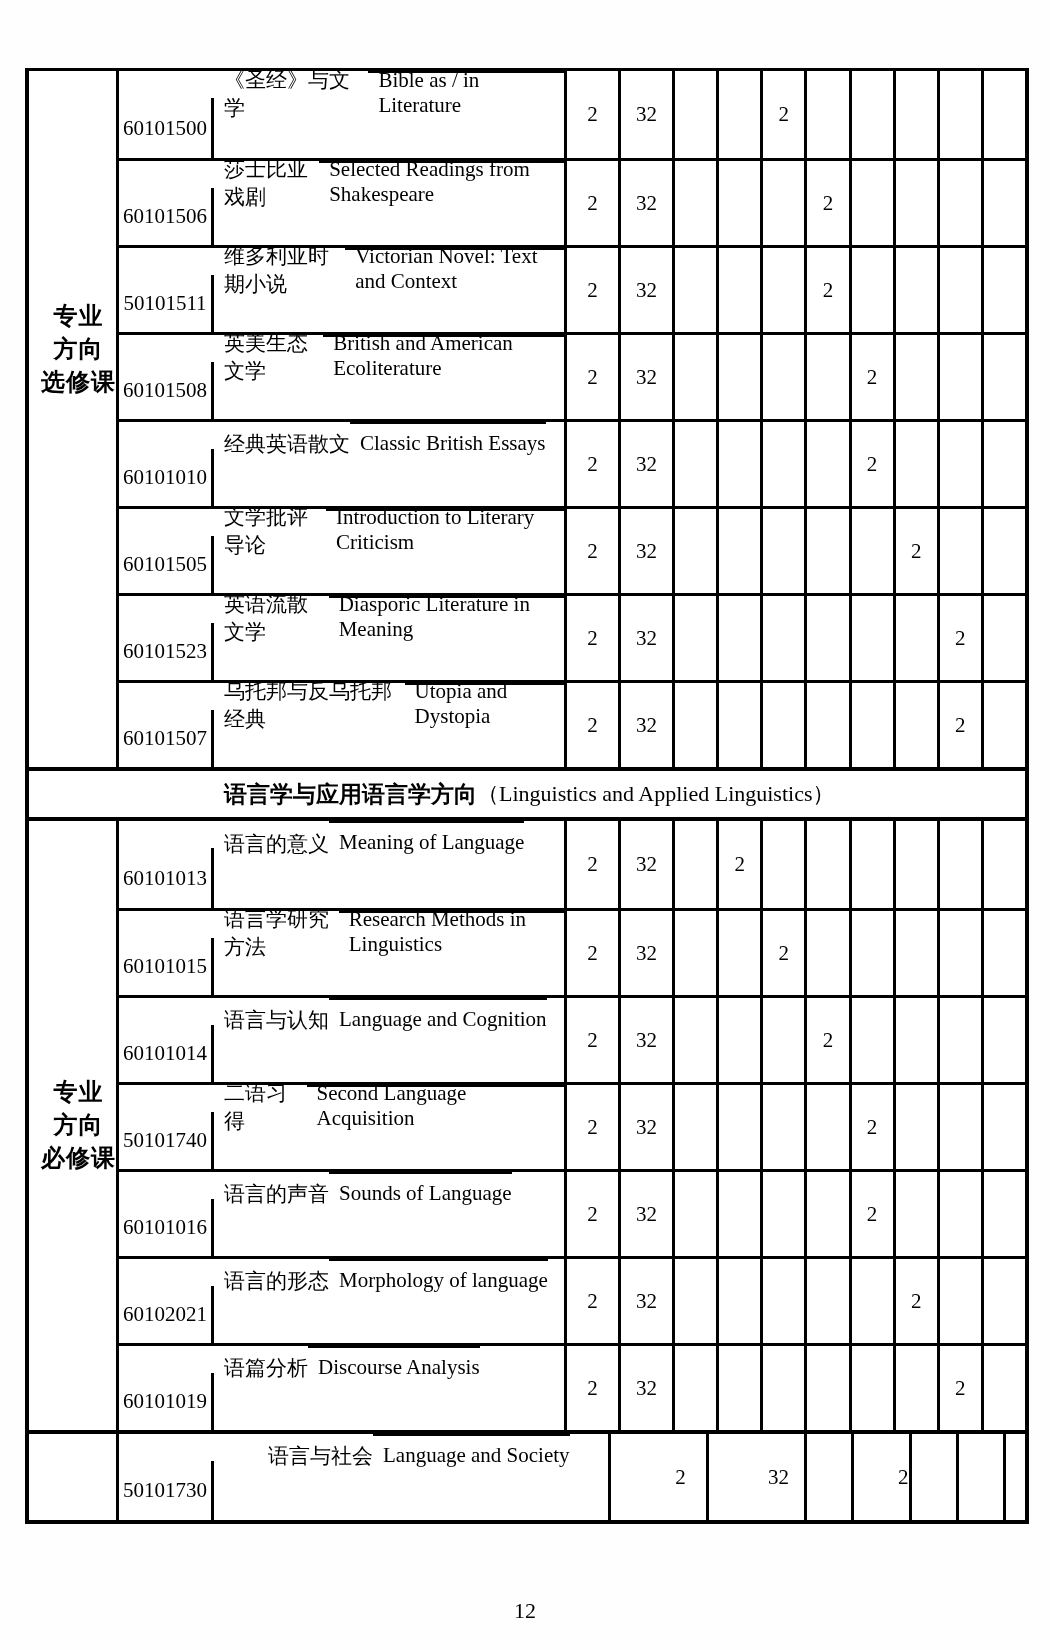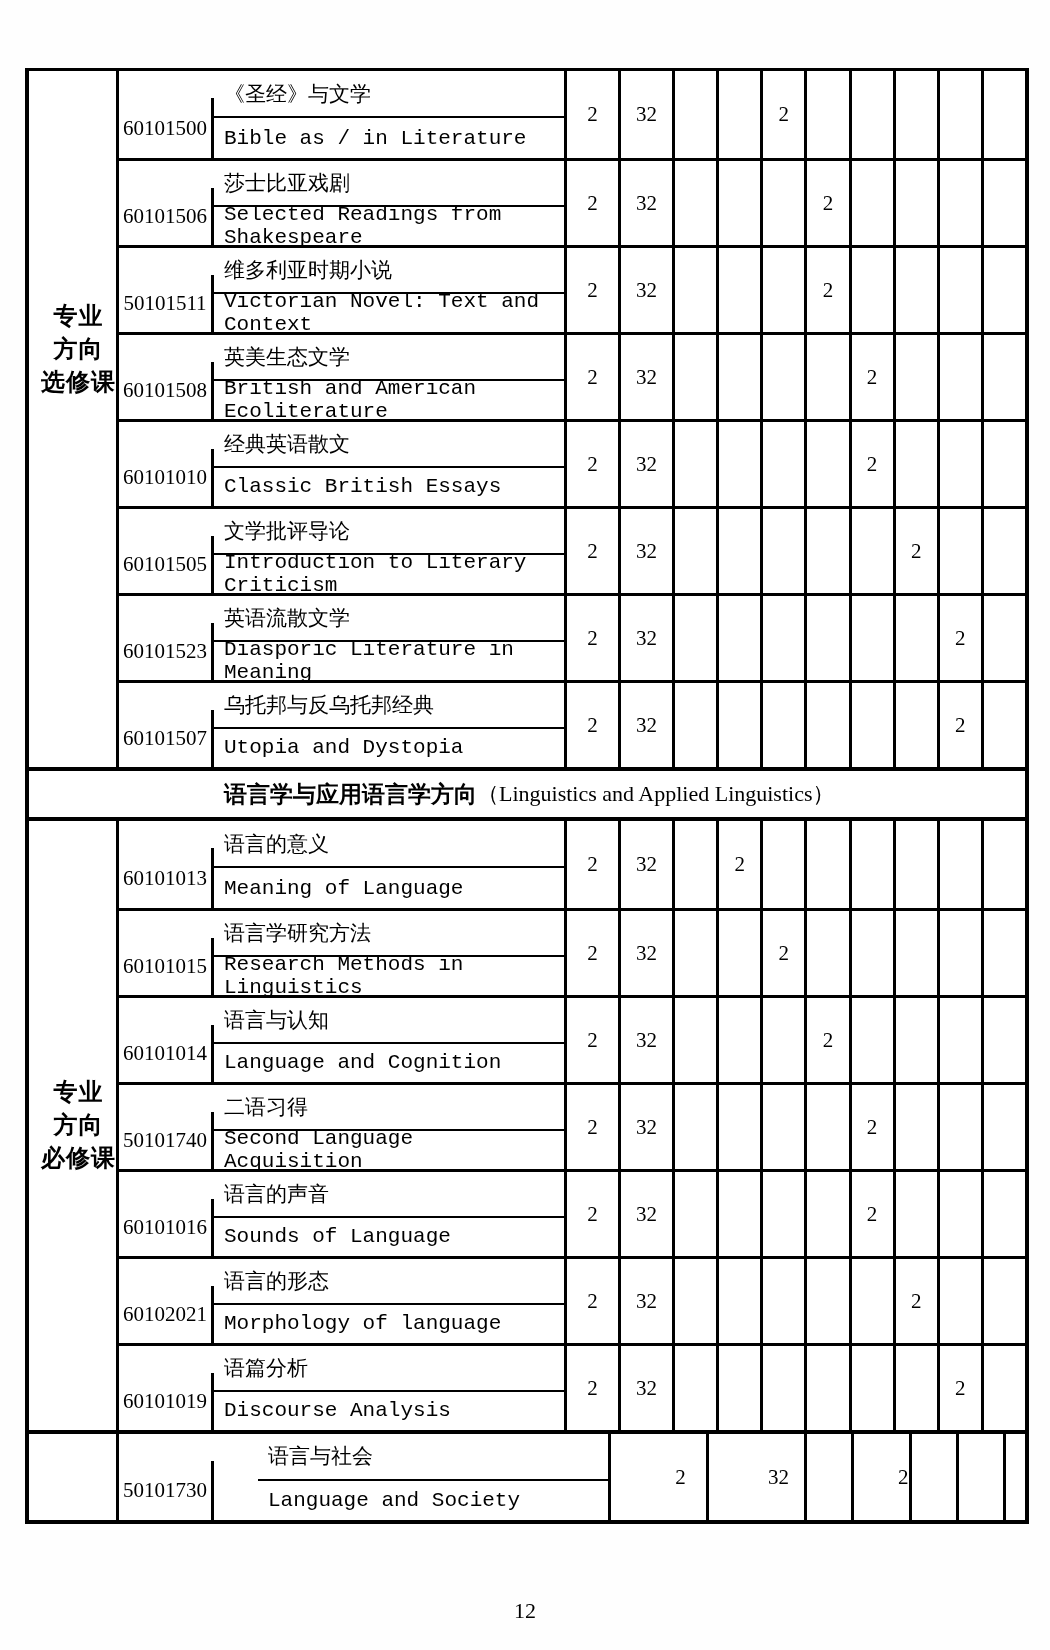--- a/index.html
+++ b/index.html
@@ -23,21 +23,21 @@
   .cat-line { font-size:24px; line-height:33px; letter-spacing:1px; white-space:nowrap; }
   .sec-0 .cat-inner { transform:translateY(-70px); }
   .sec-2 .cat-inner { transform:translateY(-22px); }
   .rows-col { flex:1; display:flex; flex-direction:column; }
   .course-row { display:flex; height:87px; }
   .sec-0 .course-row { height:87px; }
   .sec-2 .course-row { height:86px;gap:44px; }
   .course-row + .course-row { border-top:3px solid #000; }
   .cell { border-right:3px solid #000; display:flex; align-items:center; justify-content:center; }
   .code-cell { width:95px; flex:0 0 95px; font-size:21px;margin-top:27px; }
-  .name-cell { width:353px; flex:0 0 353px; display:flex; flex-direction:column; align-items:stretch; justify-content:stretch;font-family:Liberation Mono, monospace; }
+  .name-cell { width:353px; flex:0 0 353px; display:flex; flex-direction:row; align-items:stretch; justify-content:stretch; }
   .name-zh { height:52%; display:flex; align-items:center; padding-left:10px; font-size:21px; }
   .name-en { height:48%; display:flex; align-items:center; padding-left:10px; font-size:21px; border-top:2px solid #000; }
   .num-cell { width:54px; flex:0 0 54px; font-size:21px; }
   .sem-cell { flex:1 1 0; font-size:21px; }
   .sem-cell.last { border-right:0; }
   .header-row {
     border-top:4px solid #000; height:50px; display:flex; align-items:center;
     padding-left:195px; white-space:nowrap;
   }
   .header-zh { font-family:"DejaVu Sans","Liberation Sans",sans-serif; font-weight:bold; font-size:23px; }

